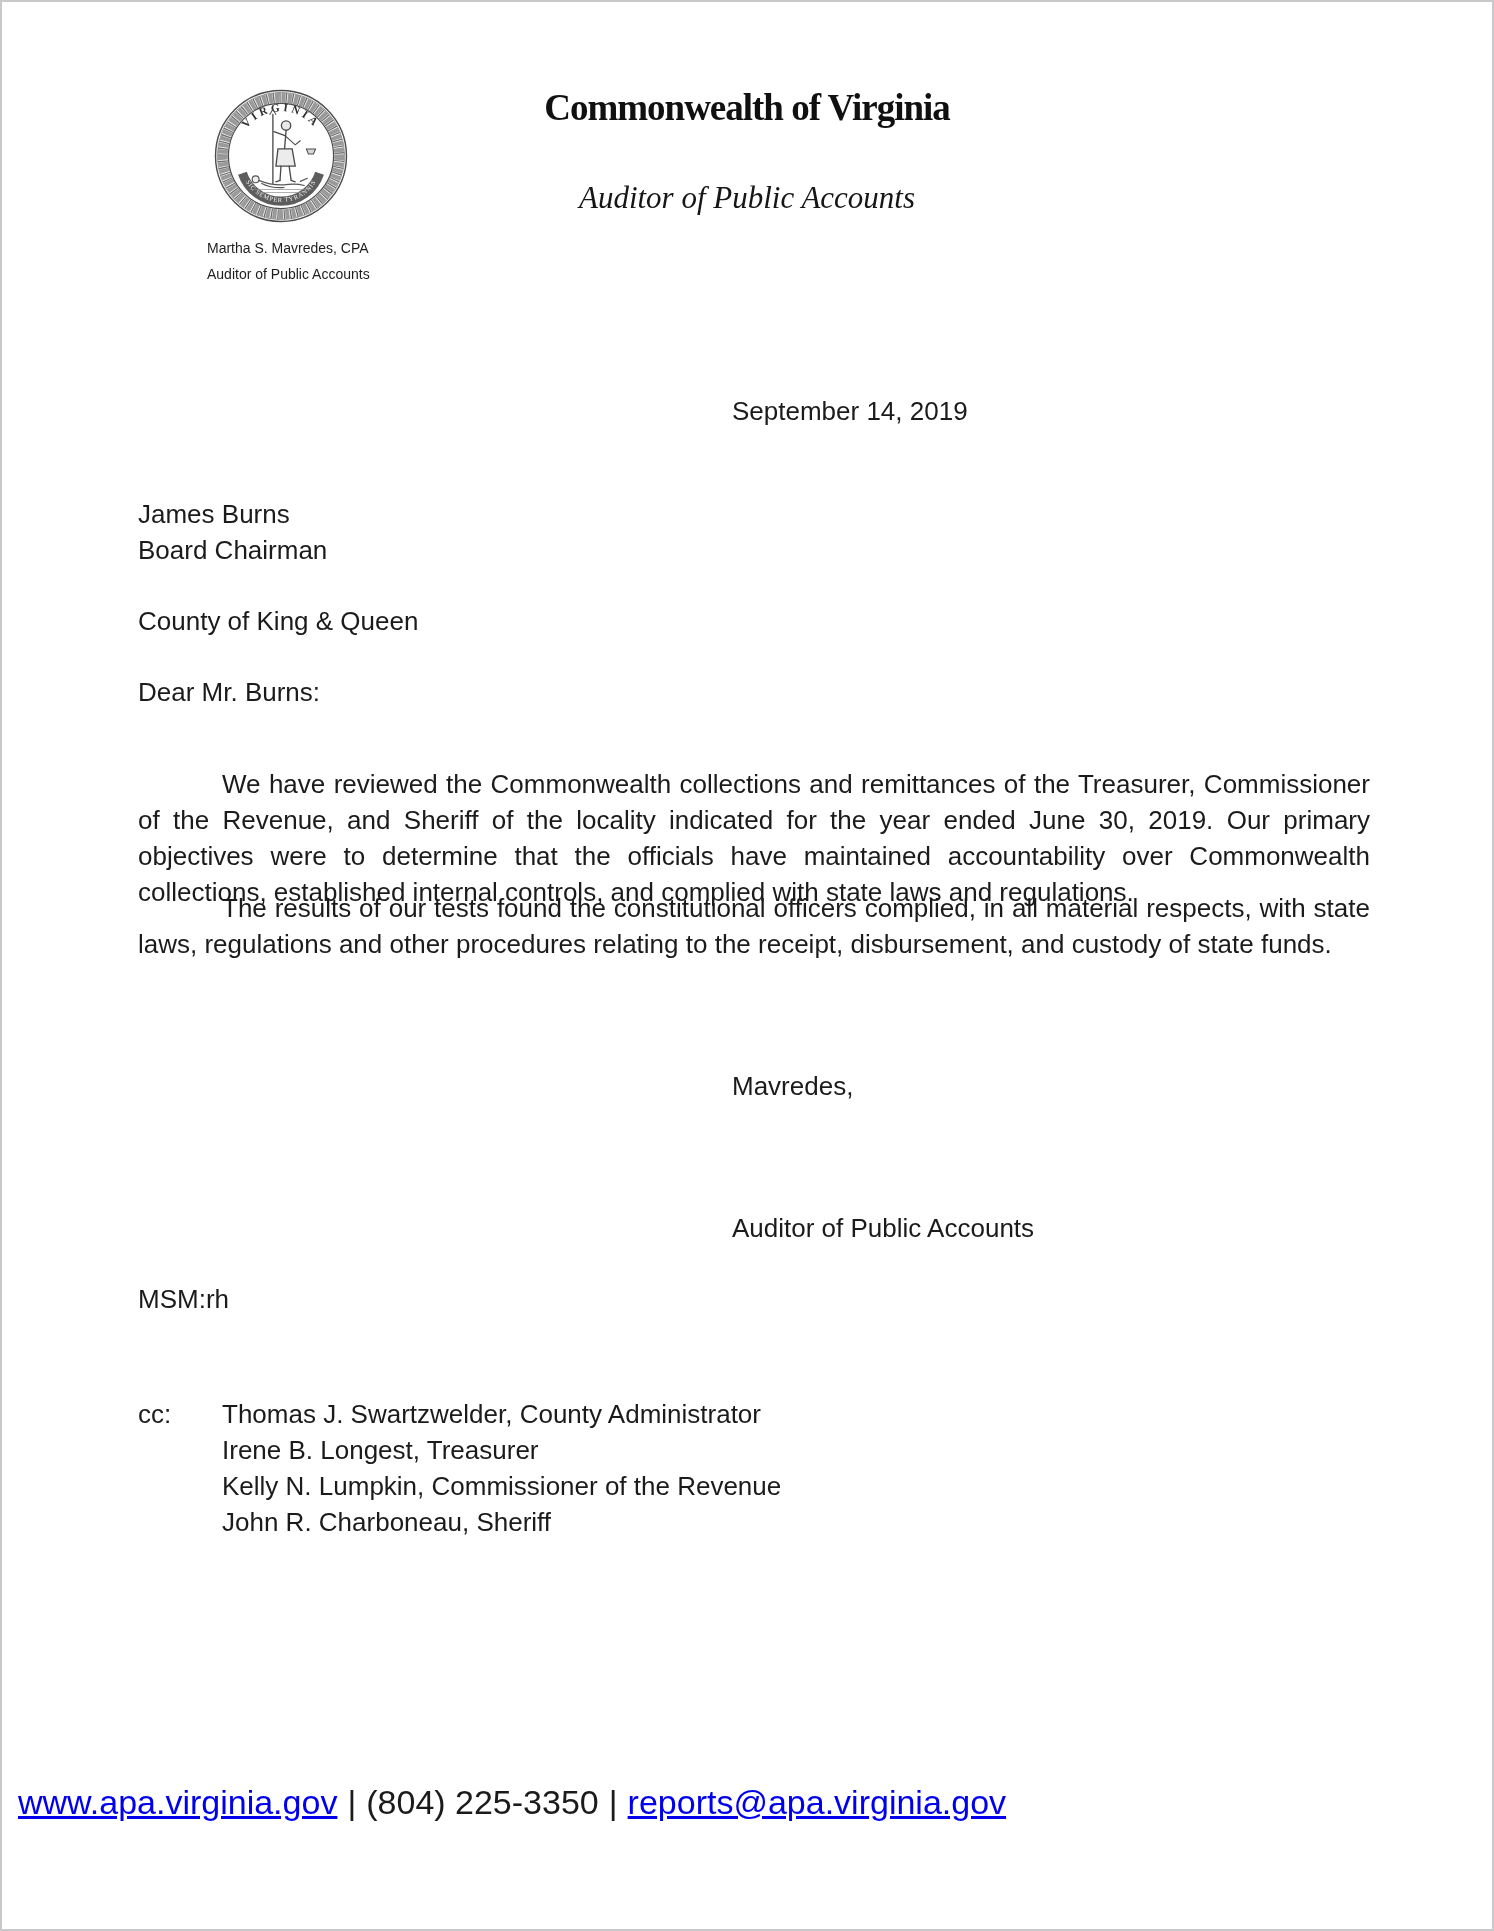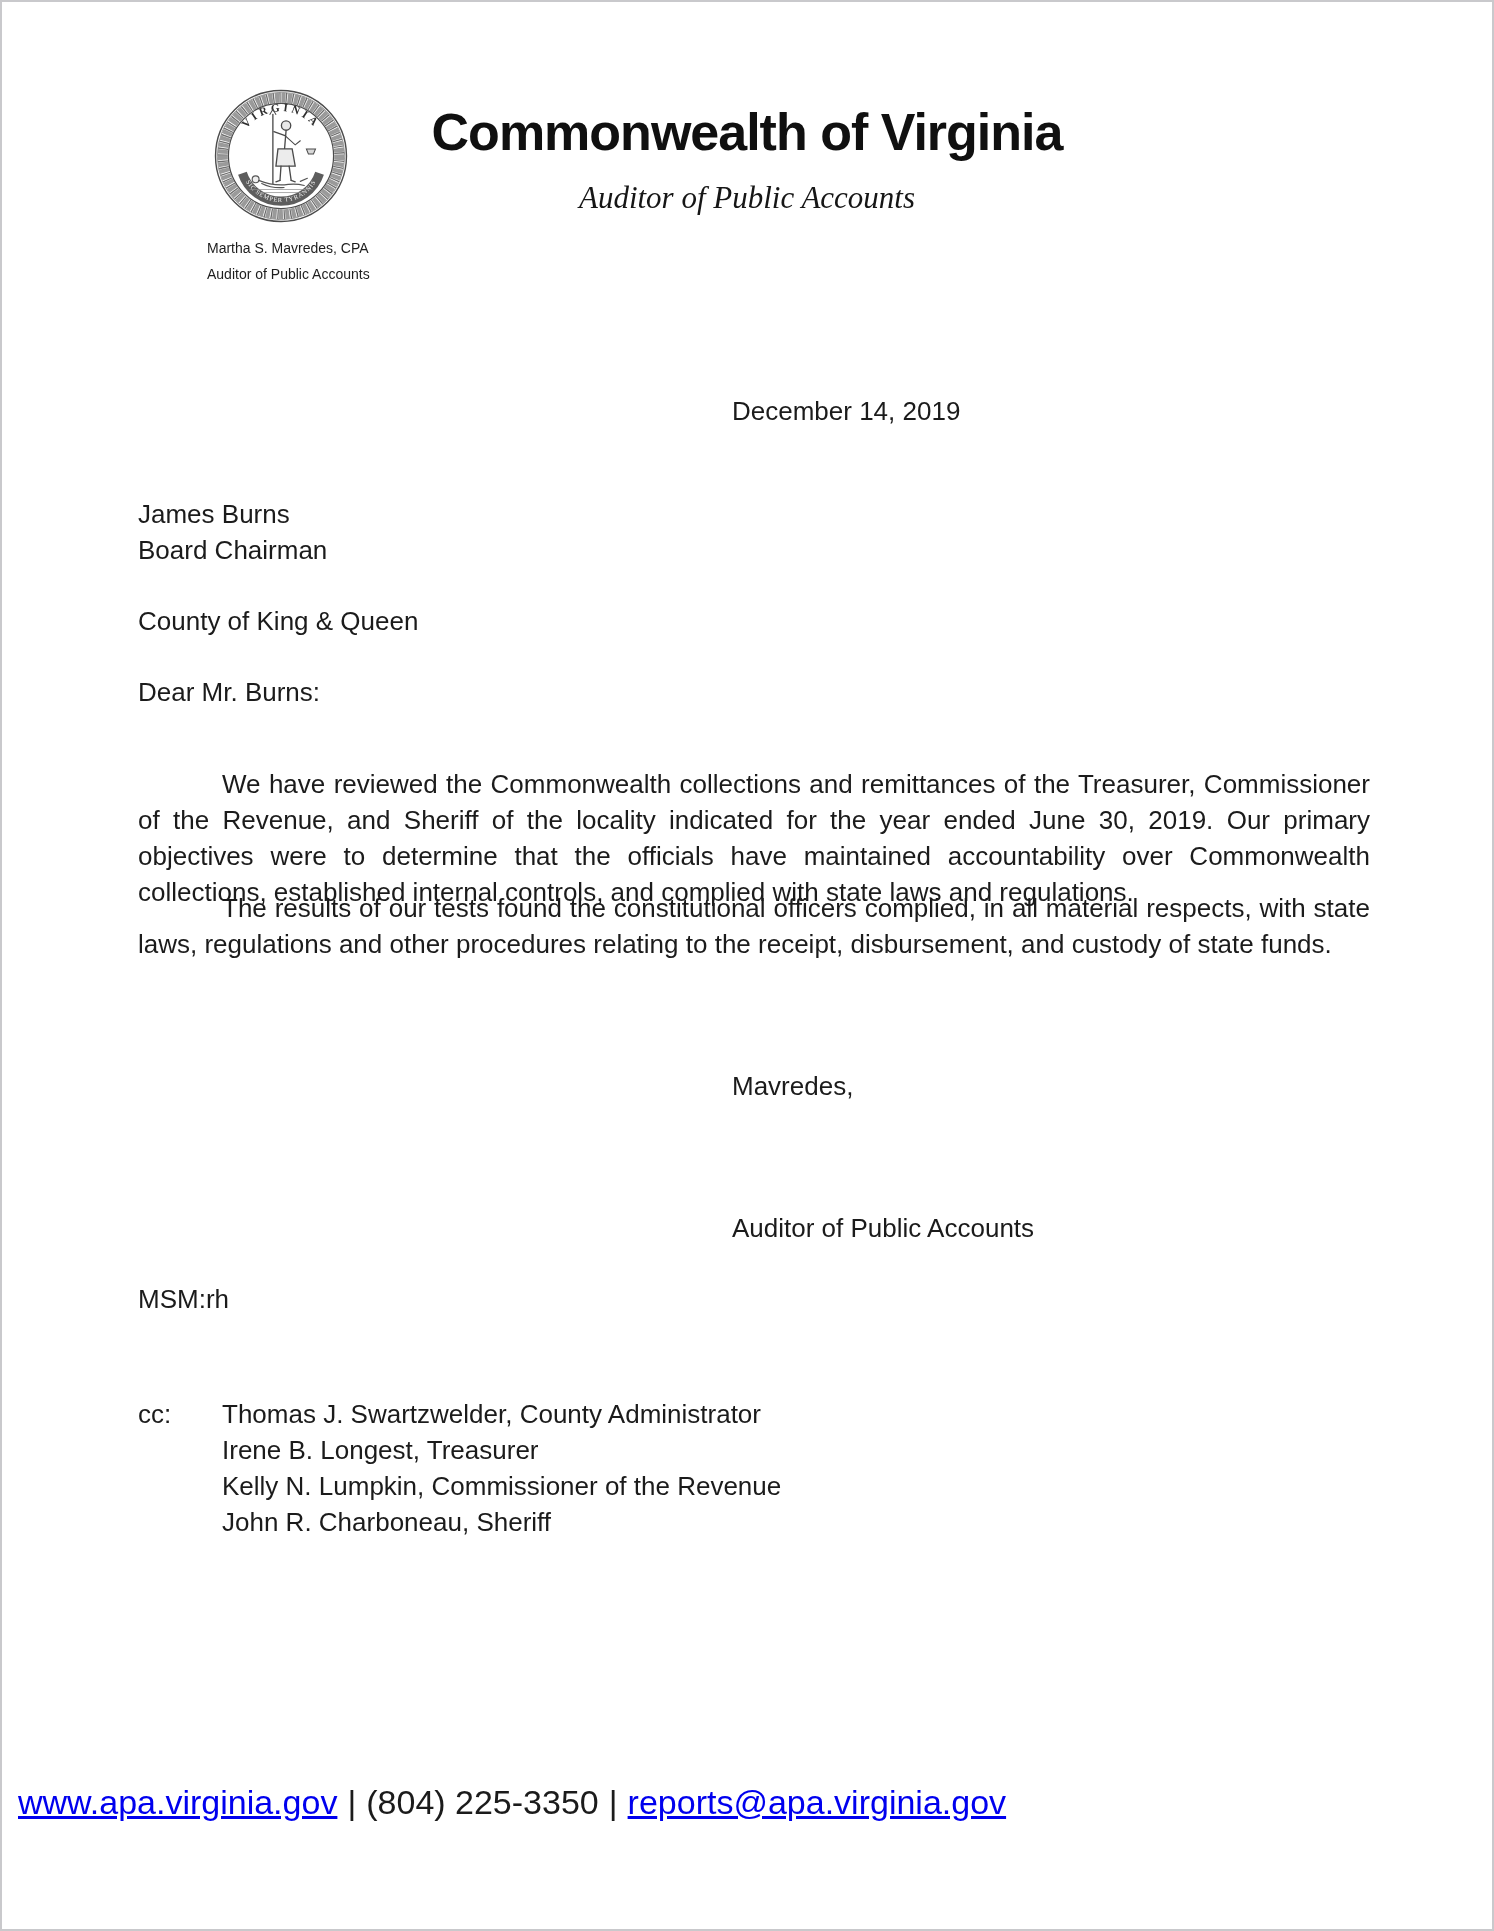--- a/index.html
+++ b/index.html
@@ -19,25 +19,25 @@
   .seal {
     position: absolute;
     left: 211px;
     top: 86px;
     width: 136px;
     height: 136px;
   }
   .lh-title {
     position: absolute;
     left: 0; right: 0;
-    top: 100px;
+    top: 84px;
     text-align: center;
-    font-family: Liberation Sans, sans-serif;
+    font-family: Liberation Serif, serif;
     font-weight: bold;
-    font-size: 52px;
+    font-size: 37px;
     letter-spacing: -1px;
     color: #101010;
   }
   .lh-subtitle {
     position: absolute;
     left: 0; right: 0;
     top: 178px;
     text-align: center;
     font-family: "Liberation Serif", serif;
     font-style: italic;
@@ -174,21 +174,21 @@
   <div class="lh-title">Commonwealth of Virginia</div>
 
   <div class="lh-subtitle">Auditor of Public Accounts</div>
 
   <div class="lh-official">
     <div>Martha S. Mavredes, CPA</div>
     <div>Auditor of Public Accounts</div>
   </div>
 
 
-  <div class="body-text date-line">December 14, 2019</div>
+  <div class="body-text date-line">September 14, 2019</div>
 
   <div class="body-text recipient-block">
     <div>James Burns</div>
     <div>Board Chairman</div>
   </div>
 
   <div class="body-text locality-line">County of King &amp; Queen</div>
 
   <div class="body-text salutation-line">Dear Mr. Burns:</div>
 

